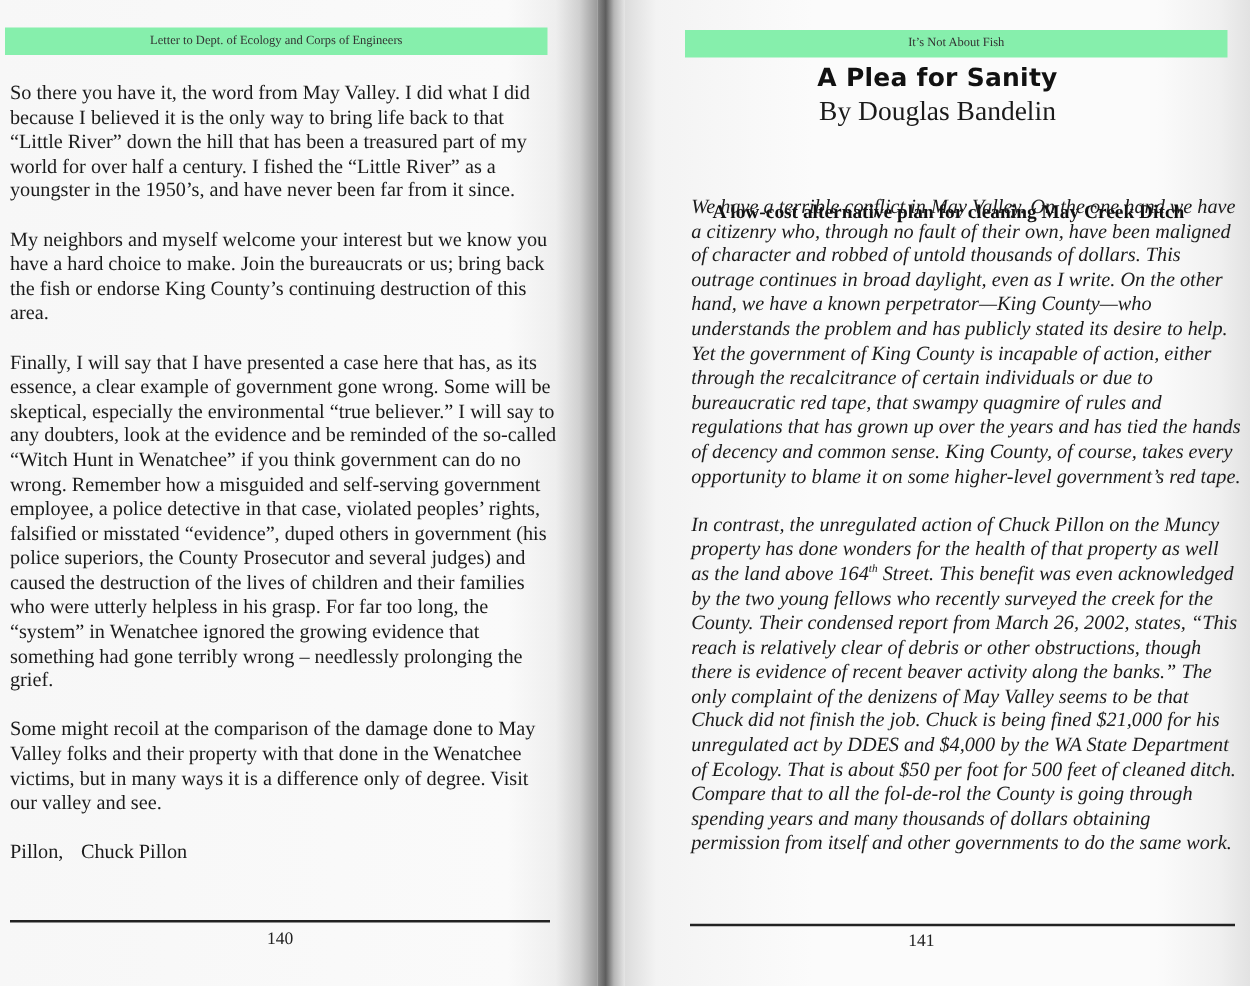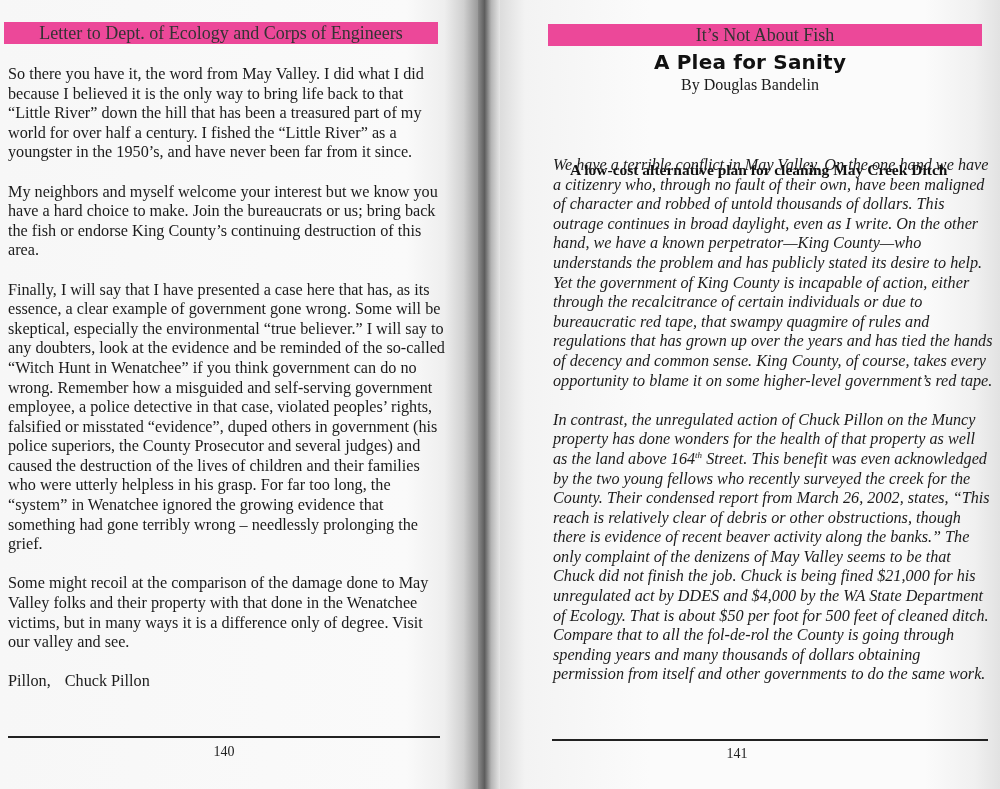--- a/index.html
+++ b/index.html
@@ -2,29 +2,29 @@
 <html><head>
 <meta charset="utf-8">
 <style>
   html,body{margin:0;padding:0;}
   body{width:1000px;height:789px;overflow:hidden;background:#e9e9e9;position:relative;font-family:"DejaVu Serif","Liberation Serif",serif;color:#1a1a1a;}
   .spread{position:absolute;left:0;top:0;width:1000px;height:789px;}
   .page{position:absolute;top:0;height:789px;}
   .page-left{left:0;width:478px;background:linear-gradient(to right,#f7f7f7 0%,#fafafa 85%,#eeeeee 93%,#d0d0d0 97%,#9a9a9a 100%);}
   .gutter{position:absolute;left:478px;top:0;width:22px;height:789px;background:linear-gradient(to right,#8a8a8a 0%,#5d5d5d 30%,#b5b5b5 60%,#e6e6e6 100%);}
   .page-right{left:500px;width:500px;background:linear-gradient(to right,#dcdcdc 0%,#f3f3f3 5%,#fbfbfb 30%,#fbfbfb 85%,#f0f0f0 95%,#e2e2e2 100%);}
-  .running-head{position:absolute;height:22px;background:#ec4899;color:#333;font-size:18px;line-height:22px;text-align:center;font-family:"Liberation Serif",serif;}
+  .running-head{position:absolute;height:22px;background:#86efac;color:#333;font-size:10px;line-height:22px;text-align:center;font-family:"Liberation Serif",serif;}
   .left-head{left:4px;top:22px;width:434px;}
   .right-head{left:48px;top:24px;width:434px;}
   .body-text{position:absolute;font-family:"Liberation Serif",serif;font-size:16.2px;line-height:19.6px;color:#1b1b1b;}
   .body-text p{margin:0 0 19.6px 0;}
   .left-body{left:8px;top:65px;width:440px;}
   .right-body{left:553px;top:156px;width:440px;font-style:italic;}
   .title{position:absolute;left:500px;width:500px;top:50px;text-align:center;font-family:"DejaVu Sans",sans-serif;font-weight:bold;font-size:20px;color:#111;letter-spacing:0.2px;}
-  .byline{position:absolute;left:500px;width:500px;top:76px;text-align:center;font-family:"Liberation Serif",serif;font-size:16px;color:#1a1a1a;}
+  .byline{position:absolute;left:500px;width:500px;top:76px;text-align:center;font-family:"Liberation Serif",serif;font-size:22px;color:#1a1a1a;}
   .subtitle{position:absolute;left:570px;top:113px;width:400px;font-family:"Liberation Serif",serif;font-weight:bold;font-size:15.5px;color:#111;margin-top:48px;}
   .rule{position:absolute;height:1.5px;background:#222;}
   .left-rule{left:8px;top:736px;width:432px;}
   .right-rule{left:552px;top:739px;width:436px;}
   .folio{position:absolute;font-family:"Liberation Serif",serif;font-size:14px;color:#222;text-align:center;}
   .left-folio{left:8px;width:432px;top:744px;}
   .right-folio{left:519px;width:436px;top:746px;}
   sup{font-size:9px;line-height:0;}
   .sig-gap{display:inline-block;width:14px;}
 </style>

